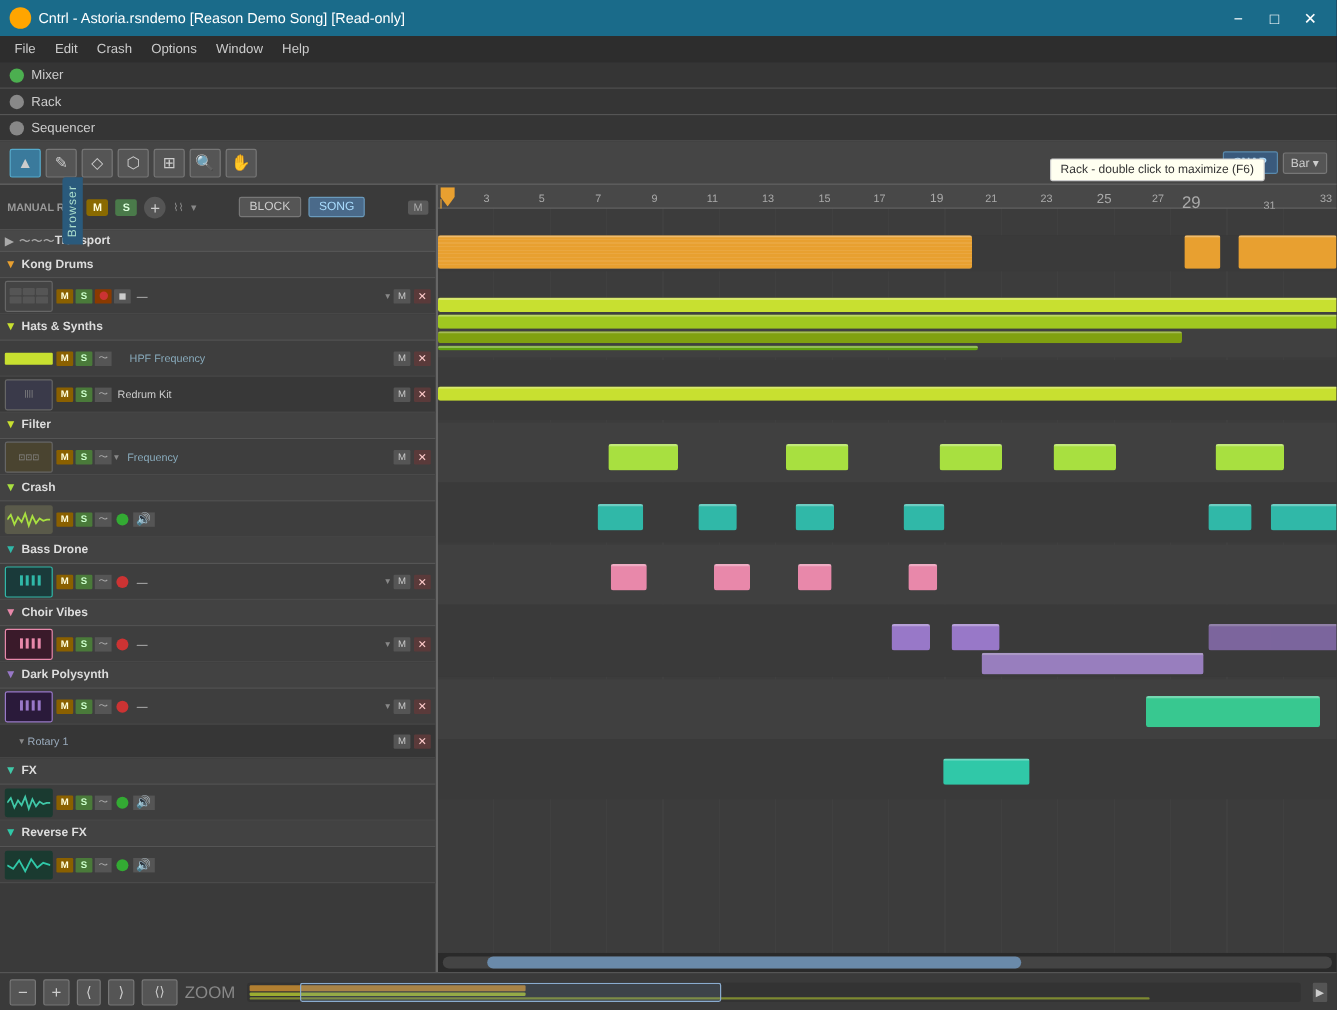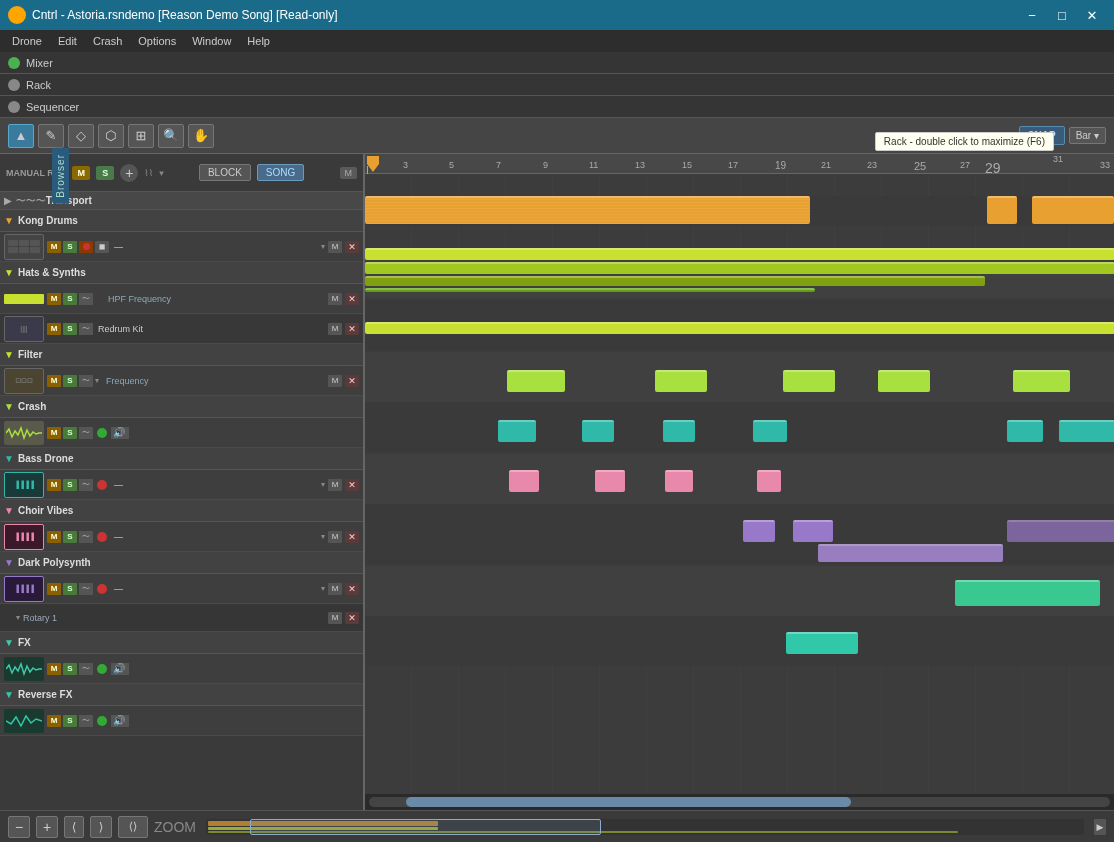--- a/index.html
+++ b/index.html
@@ -200,21 +200,21 @@
   <div class="app-icon"></div>
   <span class="title">Cntrl - Astoria.rsndemo [Reason Demo Song] [Read-only]</span>
   <div class="win-controls">
     <div class="win-btn">−</div>
     <div class="win-btn">□</div>
     <div class="win-btn close">✕</div>
   </div>
 </div>
 
 <div id="menu-bar">
-  <div class="menu-item">Drone</div>
+  <div class="menu-item">File</div>
   <div class="menu-item">Edit</div>
   <div class="menu-item">Crash</div>
   <div class="menu-item">Options</div>
   <div class="menu-item">Window</div>
   <div class="menu-item">Help</div>
 </div>
 
 <div id="main">
 
   <div id="panels-row">
@@ -503,21 +503,21 @@
           <div style="position:absolute;left:224px;top:6px;color:#aaa;font-size:9px;">11</div>
           <div style="position:absolute;left:270px;top:6px;color:#aaa;font-size:9px;">13</div>
           <div style="position:absolute;left:317px;top:6px;color:#aaa;font-size:9px;">15</div>
           <div style="position:absolute;left:363px;top:6px;color:#aaa;font-size:9px;">17</div>
           <div style="position:absolute;left:410px;top:6px;color:#aaa;font-size:10px;text-align:center;">19</div>
           <div style="position:absolute;left:456px;top:6px;color:#aaa;font-size:9px;">21</div>
           <div style="position:absolute;left:502px;top:6px;color:#aaa;font-size:9px;">23</div>
           <div style="position:absolute;left:549px;top:6px;color:#aaa;font-size:11px;">25</div>
           <div style="position:absolute;left:595px;top:6px;color:#aaa;font-size:9px;">27</div>
           <div style="position:absolute;left:620px;top:6px;color:#aaa;font-size:14px;">29</div>
-          <div style="position:absolute;left:688px;top:0;color:#aaa;font-size:9px;">31</div>
+          <div style="position:absolute;left:688px;top:12px;color:#aaa;font-size:9px;">31</div>
           <div style="position:absolute;left:735px;top:6px;color:#aaa;font-size:9px;">33</div>
 
         </div>
 
         <div id="clips-canvas" style="flex:1;position:relative;overflow:hidden;background:repeating-linear-gradient(90deg,#3c3c3c 0px,#3c3c3c 46px,#404040 46px,#404040 47px);">
 
           <div style="position:absolute;top:22px;left:0;right:0;height:30px;background:#3a3a3a;"></div>
 
           <div class="clip" style="top:22px;left:0;width:445px;height:28px;background:#e8a030;">
             <div class="clip-inner"></div>

